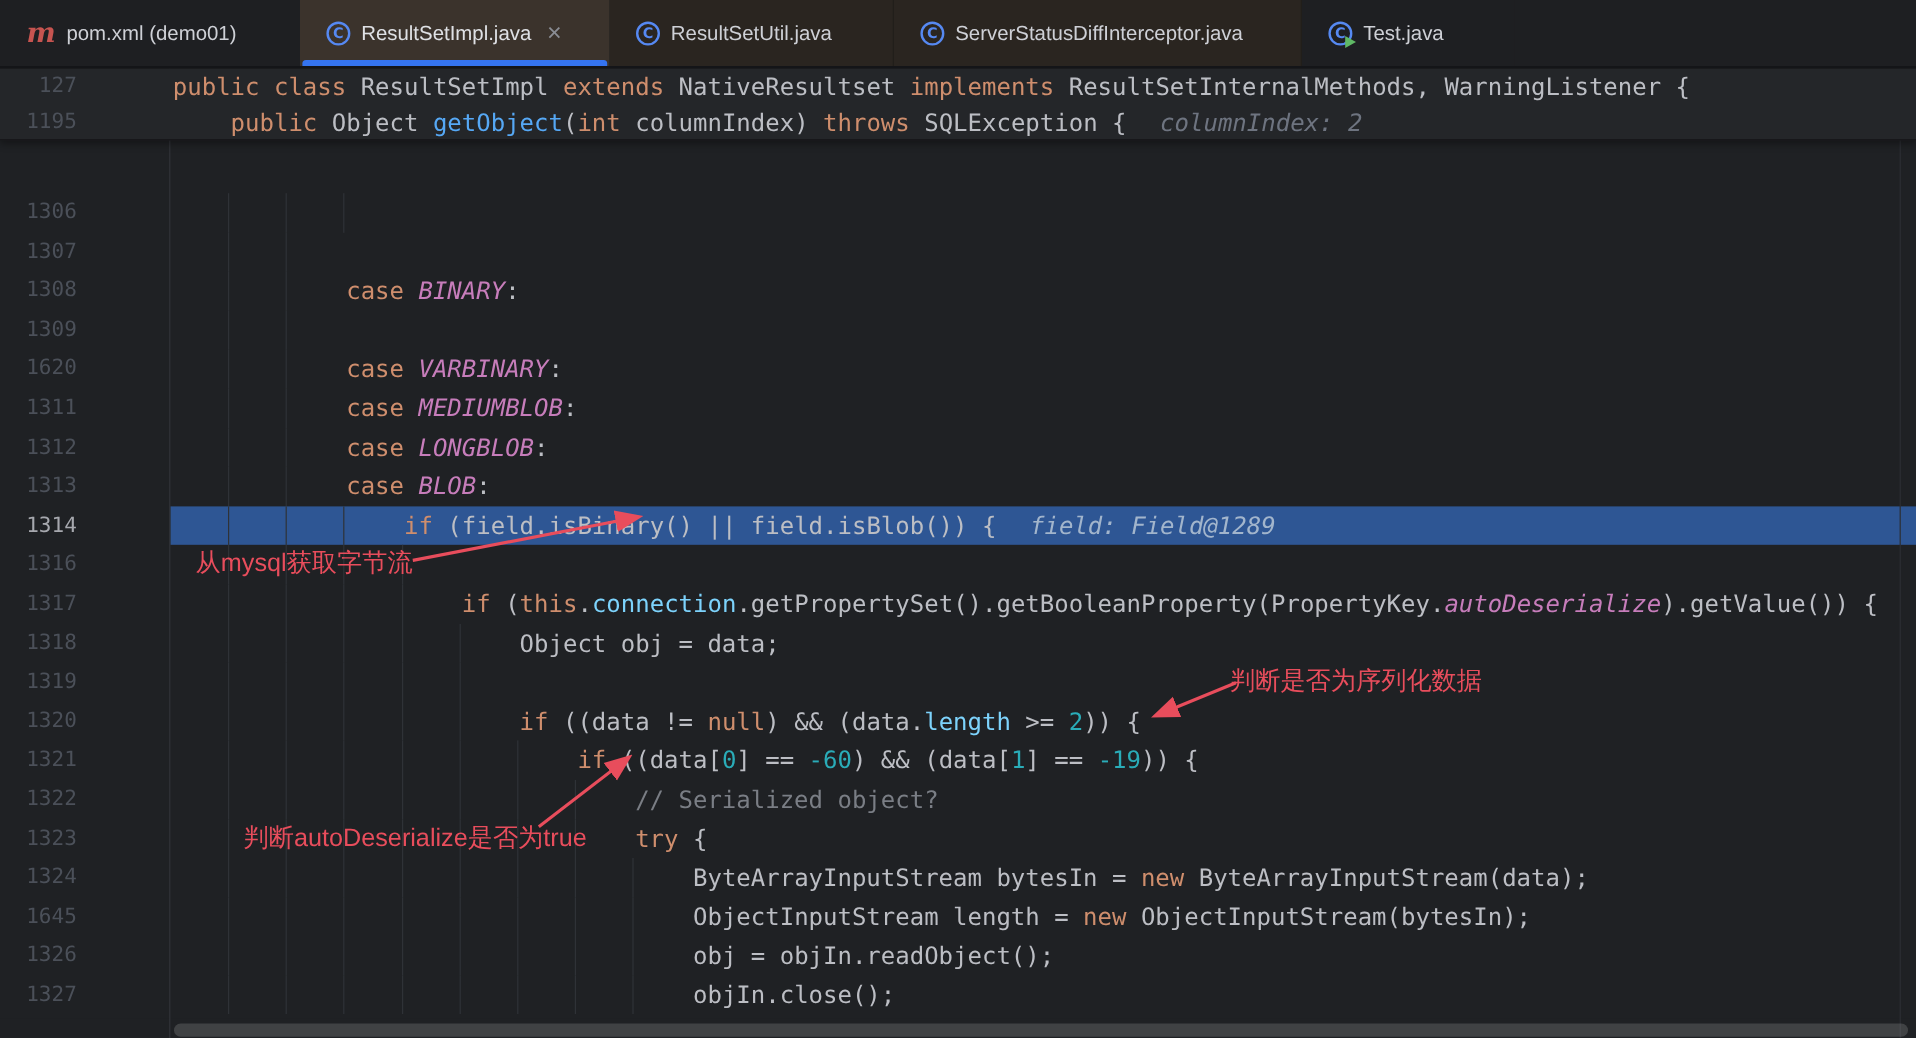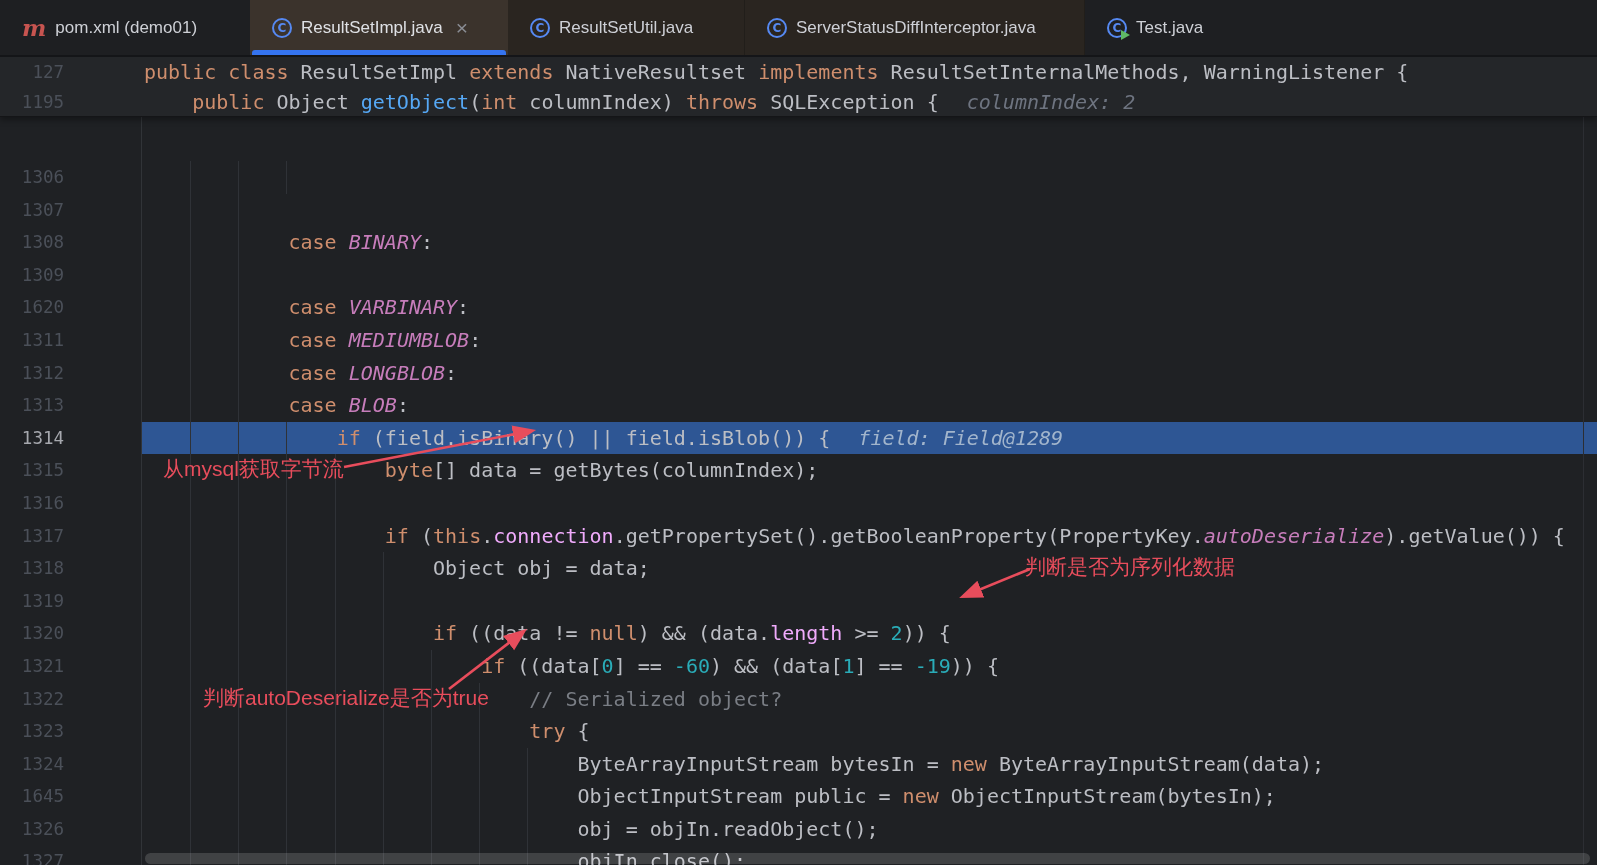--- a/index.html
+++ b/index.html
@@ -46,21 +46,21 @@
   .line.hl::before { content:""; position:absolute; left:142px; right:0; top:0; bottom:0; background:#2E5694; }
   .ln { position:absolute; left:0; top:0; width:64px; text-align:right; color:#4B5059;
         font-family:"DejaVu Sans Mono", monospace; font-size:17.5px; }
   .line.hl .ln { color:#A6A8AE; }
   .guide { position:absolute; top:0; bottom:0; width:1px; background:#2F3237; }
   .txt { position:absolute; left:144px; top:0; white-space:pre;
          font-family:"DejaVu Sans Mono", monospace; font-size:20px; color:#BCBEC4; }
   .tk-k  { color:#CF8E6D; }
   .tk-d  { color:#BCBEC4; }
   .tk-c  { color:#C77DBB; font-style:italic; }
-  .tk-f  { color:#f0abfc; }
+  .tk-f  { color:#7dd3fc; }
   .tk-n  { color:#2AACB8; }
   .tk-cm { color:#7A7E85; }
   .tk-m  { color:#56A8F5; }
   .hint { font-style:italic; color:#6E7480; margin-left:28px; }
   .line.hl .hint { color:#A2B5CC; }
 
   
   #hscroll { position:absolute; left:145px; bottom:1px; width:1445px; height:11px;
              border-radius:7px; background:rgba(255,255,255,0.15); z-index:20; }
 
@@ -125,28 +125,20 @@
           <span class="txt"><span class="tk-d">            </span><span class="tk-k">case</span><span class="tk-d"> </span><span class="tk-c">BLOB</span><span class="tk-d">:</span></span>
         </div>
         <div class="line hl">
           <span class="ln">1314</span>
           <div class="guide" style="left: 190.16px;"></div>
           <div class="guide" style="left: 238.32px;"></div>
           <div class="guide" style="left: 286.48px;"></div>
           <span class="txt"><span class="tk-d">                </span><span class="tk-k">if</span><span class="tk-d"> (field.isBinary() || field.isBlob()) {</span><span class="hint">field: Field@1289</span></span>
         </div>
         <div class="line">
-          <span class="ln">1315</span>
-          <div class="guide" style="left: 190.16px;"></div>
-          <div class="guide" style="left: 238.32px;"></div>
-          <div class="guide" style="left: 286.48px;"></div>
-          <div class="guide" style="left: 334.64px;"></div>
-          <span class="txt"><span class="tk-d">                    </span><span class="tk-k">byte</span><span class="tk-d">[] data = getBytes(columnIndex);</span></span>
-        </div>
-        <div class="line">
           <span class="ln">1316</span>
           <div class="guide" style="left: 190.16px;"></div>
           <div class="guide" style="left: 238.32px;"></div>
           <div class="guide" style="left: 286.48px;"></div>
           <div class="guide" style="left: 334.64px;"></div>
           <span class="txt"></span>
         </div>
         <div class="line">
           <span class="ln">1317</span>
           <div class="guide" style="left: 190.16px;"></div>
@@ -229,21 +221,21 @@
         <div class="line">
           <span class="ln">1645</span>
           <div class="guide" style="left: 190.16px;"></div>
           <div class="guide" style="left: 238.32px;"></div>
           <div class="guide" style="left: 286.48px;"></div>
           <div class="guide" style="left: 334.64px;"></div>
           <div class="guide" style="left: 382.8px;"></div>
           <div class="guide" style="left: 430.96px;"></div>
           <div class="guide" style="left: 479.12px;"></div>
           <div class="guide" style="left: 527.28px;"></div>
-          <span class="txt"><span class="tk-d">                                    </span><span class="tk-d">ObjectInputStream public = </span><span class="tk-k">new</span><span class="tk-d"> ObjectInputStream(bytesIn);</span></span>
+          <span class="txt"><span class="tk-d">                                    </span><span class="tk-d">ObjectInputStream length = </span><span class="tk-k">new</span><span class="tk-d"> ObjectInputStream(bytesIn);</span></span>
         </div>
         <div class="line">
           <span class="ln">1326</span>
           <div class="guide" style="left: 190.16px;"></div>
           <div class="guide" style="left: 238.32px;"></div>
           <div class="guide" style="left: 286.48px;"></div>
           <div class="guide" style="left: 334.64px;"></div>
           <div class="guide" style="left: 382.8px;"></div>
           <div class="guide" style="left: 430.96px;"></div>
           <div class="guide" style="left: 479.12px;"></div>

